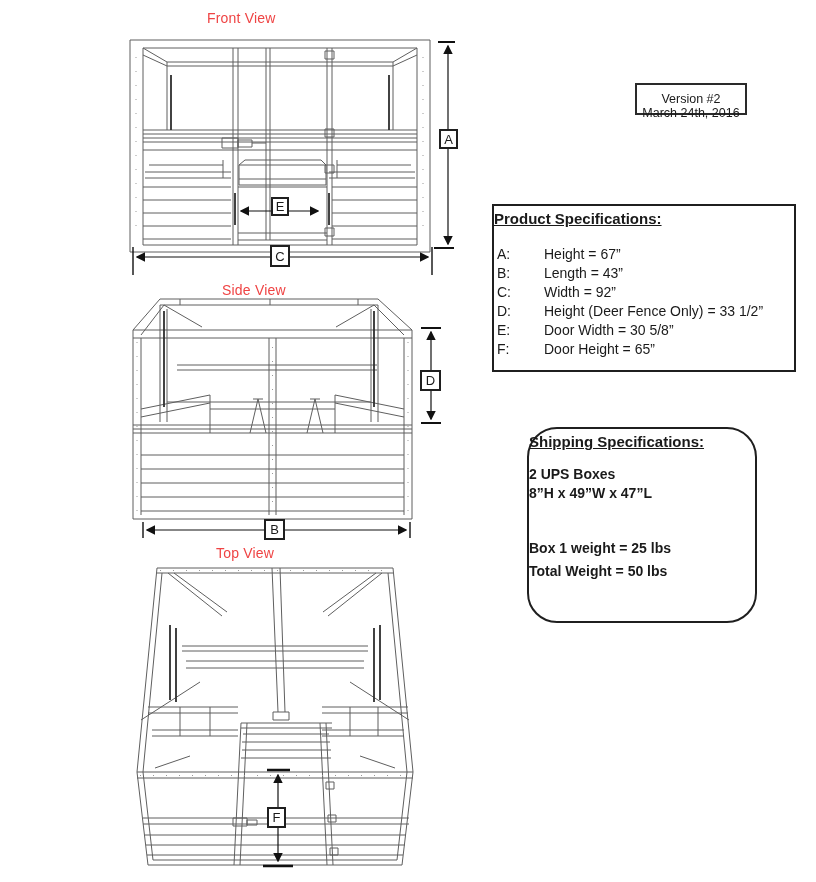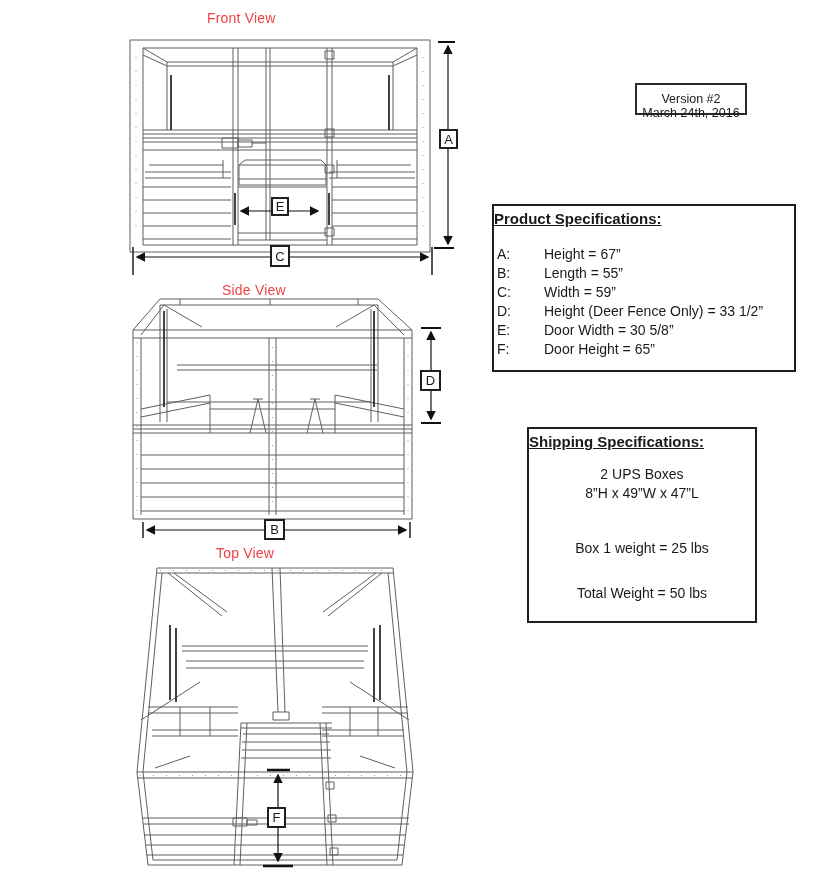--- a/index.html
+++ b/index.html
@@ -27,25 +27,25 @@
   }
   .version-box {
     position:absolute; left:635px; top:83px; width:112px; height:32px;
     border:2px solid #2a2a2a; background:#fff; text-align:center;
     font-size:12.5px; line-height:14px; padding-top:7px;
   }
   .prod-box { left:492px; top:204px; width:304px; height:168px; }
   .prod-items { margin-top:18px; }
   .prod-row { display:flex; font-size:14px; line-height:19px; }
   .prod-key { width:50px; padding-left:3px; flex:0 0 50px; }
-  .ship-box { left:527px; top:427px; width:230px; height:196px; }
-  .ship-group { text-align:center; font-size:14px; line-height:19px; }
+  .ship-box { left:527px; top:427px; width:230px; height:196px;border-radius:30px; }
+  .ship-group { font-size:14px; line-height:19px;font-weight:bold; }
   .ship-g1 { margin-top:15px; }
   .ship-g2 { margin-top:36px; }
-  .ship-g3 { margin-top:26px; }
+  .ship-g3 { margin-top:4px; }
   svg { display:block; }
 </style>
 </head>
 <body>
 
 <div class="page">
 
   <div class="view-title" style="left:207px; top:10px;">Front View</div>
 
   <svg class="drawing" style="left:125px; top:35px;" width="330" height="250" viewBox="0 0 330 250">
@@ -173,25 +173,25 @@
 
   <div class="spec-box prod-box">
     <div class="spec-title">Product Specifications:</div>
     <div class="prod-items">
       <div class="prod-row">
         <span class="prod-key">A:</span>
         <span class="prod-val">Height = 67”</span>
       </div>
       <div class="prod-row">
         <span class="prod-key">B:</span>
-        <span class="prod-val">Length = 55”</span>
+        <span class="prod-val">Length = 43”</span>
       </div>
       <div class="prod-row">
         <span class="prod-key">C:</span>
-        <span class="prod-val">Width = 59”</span>
+        <span class="prod-val">Width = 92”</span>
       </div>
       <div class="prod-row">
         <span class="prod-key">D:</span>
         <span class="prod-val">Height (Deer Fence Only) = 33 1/2”</span>
       </div>
       <div class="prod-row">
         <span class="prod-key">E:</span>
         <span class="prod-val">Door Width = 30 5/8”</span>
       </div>
       <div class="prod-row">

